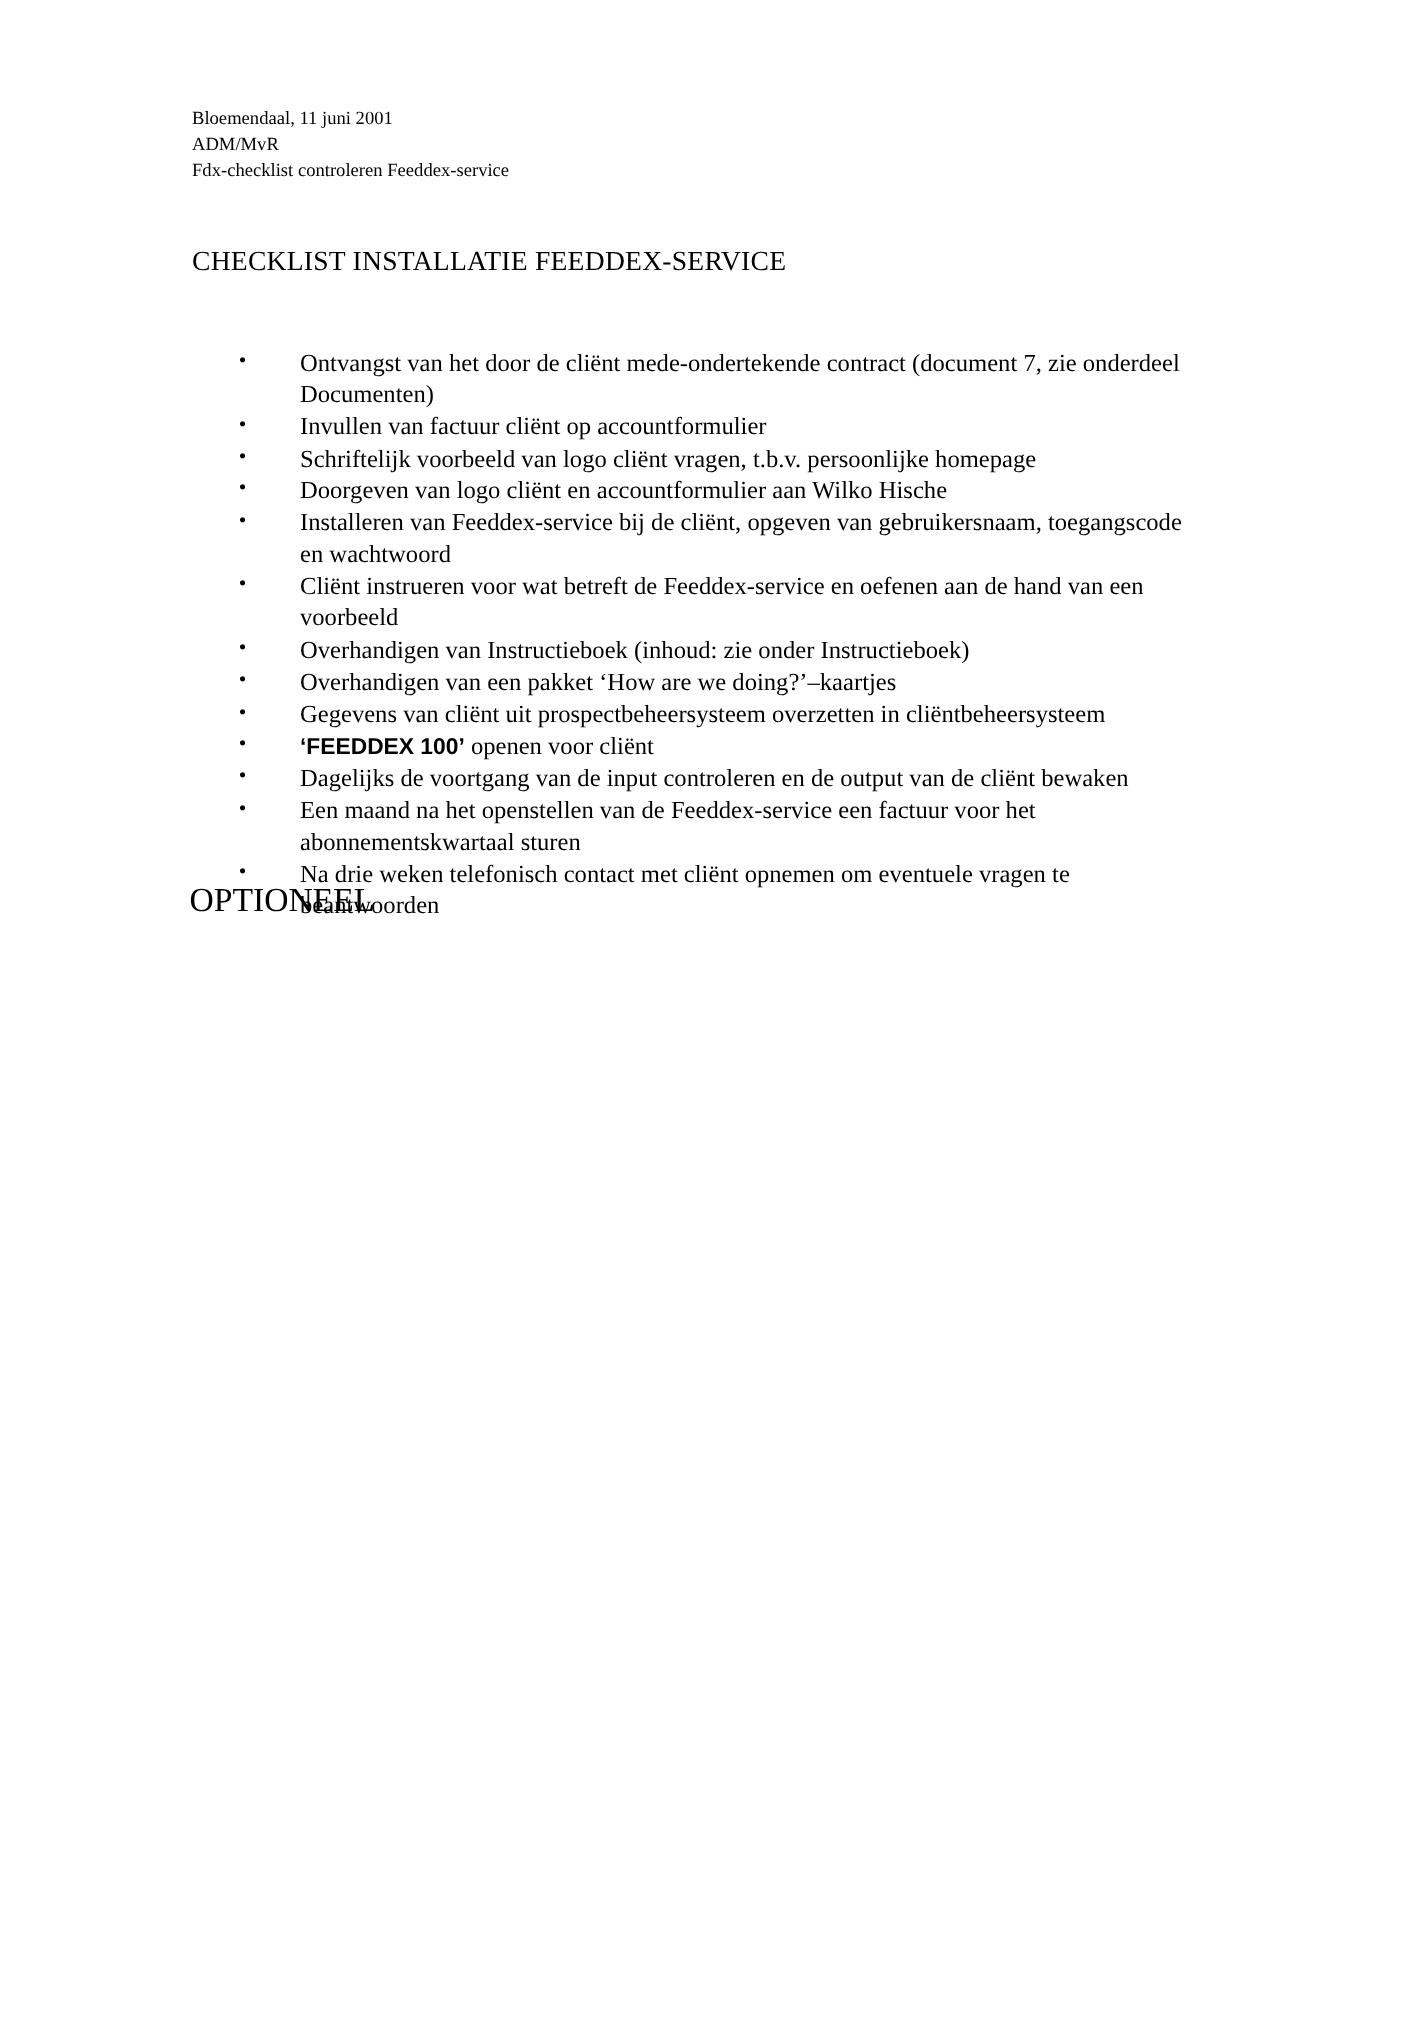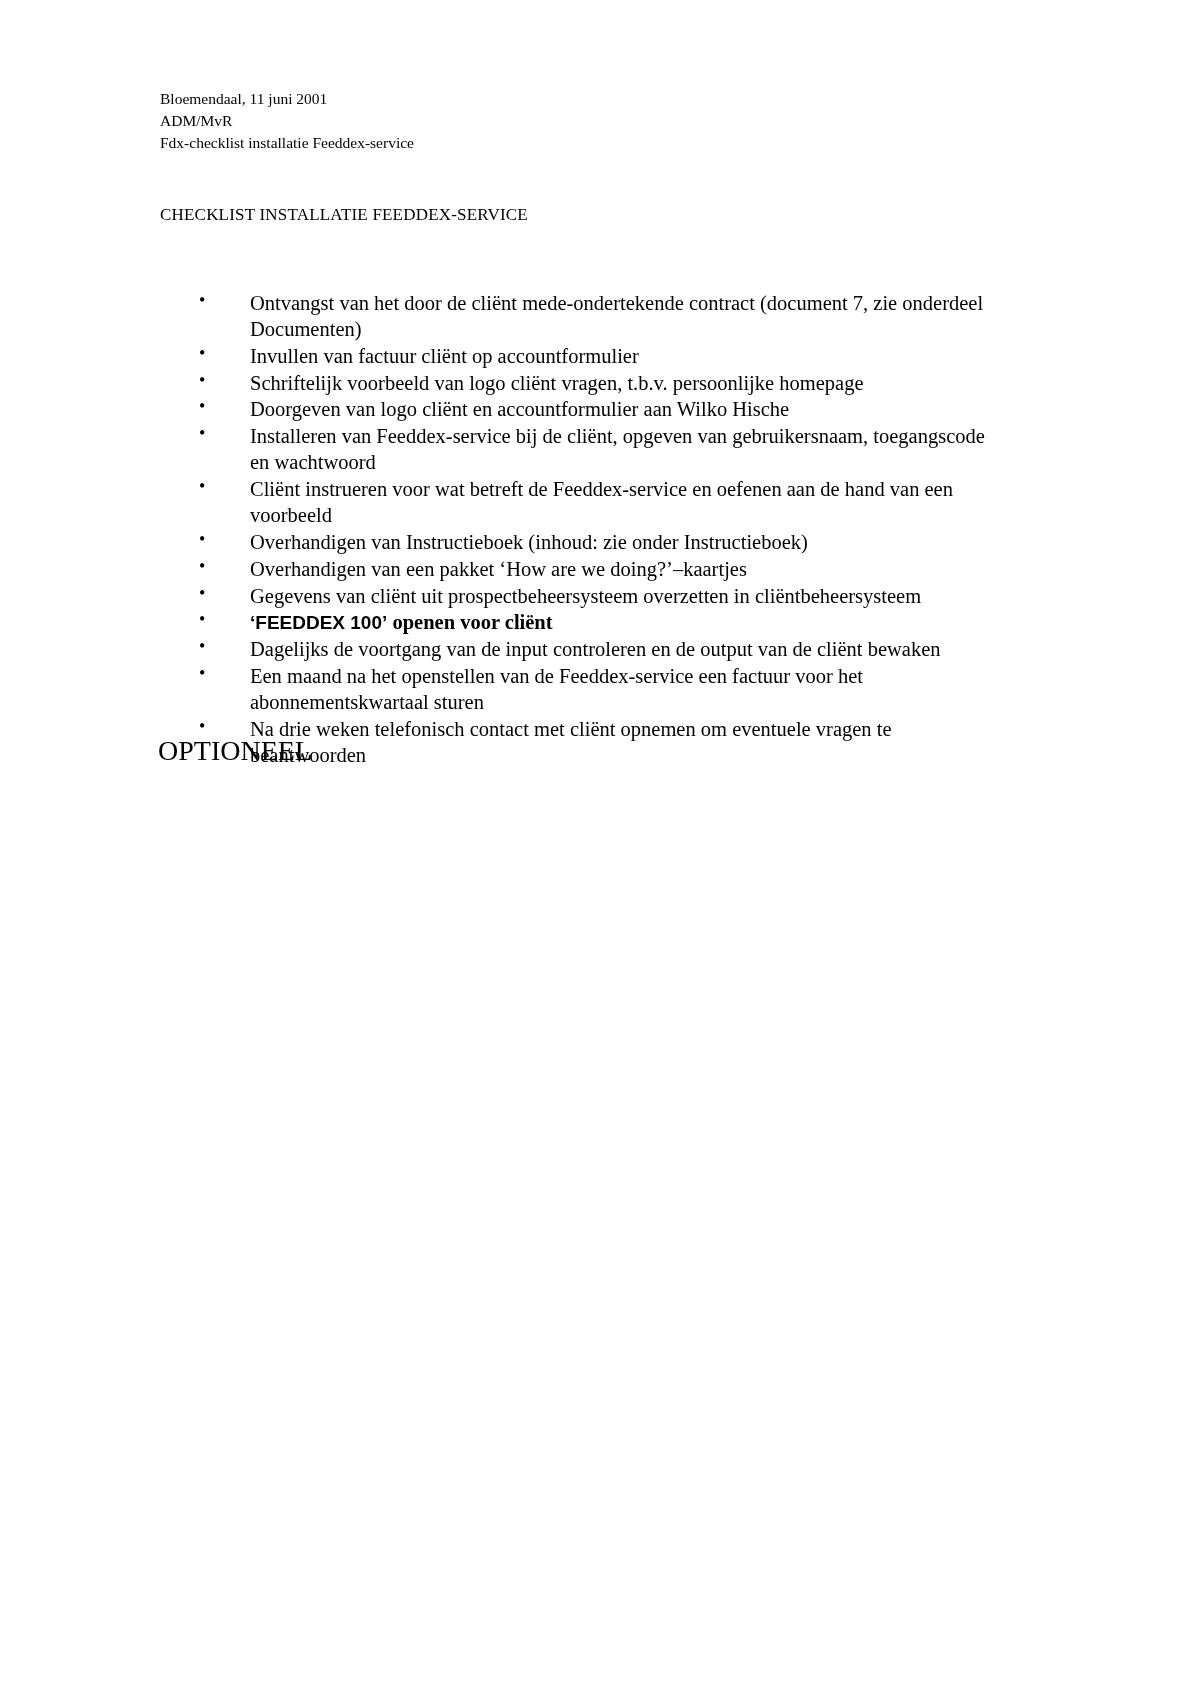--- a/index.html
+++ b/index.html
@@ -23,21 +23,21 @@
     font-size: 15.5px;
     line-height: 1.42;
   }
   .header-block div {
     white-space: pre;
   }
   .doc-title {
     position: absolute;
     left: 160px;
     top: 205px;
-    font-size: 17px;
+    font-size: 23px;
     letter-spacing: 0.2px;
   }
   .checklist {
     position: absolute;
     left: 195px;
     top: 290px;
     width: 800px;
     list-style: none;
     margin: 0;
     padding: 0;
@@ -60,21 +60,21 @@
     display: block;
     margin-left: 18px;
   }
   .checklist li.bold .txt {
     font-family: "Liberation Sans", sans-serif;
     font-weight: bold;
     font-size: 19px;
   }
   .checklist li.bold .txt .reg {
     font-family: "Liberation Serif", serif;
-    font-weight: bold;
+    font-weight: normal;
     font-size: 20.5px;
   }
   .optional-block {
     position: absolute;
     left: 158px;
     top: 733px;
     font-size: 28px;
     line-height: 1.30;
   }
   .optional-block div {
@@ -82,21 +82,21 @@
   }
 </style>
 </head>
 <body>
 
 <div class="page">
 
   <div class="header-block">
     <div>Bloemendaal, 11 juni 2001</div>
     <div>ADM/MvR</div>
-    <div>Fdx-checklist installatie Feeddex-service</div>
+    <div>Fdx-checklist controleren Feeddex-service</div>
   </div>
 
   <div class="doc-title">CHECKLIST INSTALLATIE FEEDDEX-SERVICE</div>
 
   <ul class="checklist">
       <li>
         <span class="bullet">•</span>
         <span class="txt">Ontvangst van het door de cliënt mede-ondertekende contract (document 7, zie onderdeel Documenten)</span>
       </li>
       <li>

